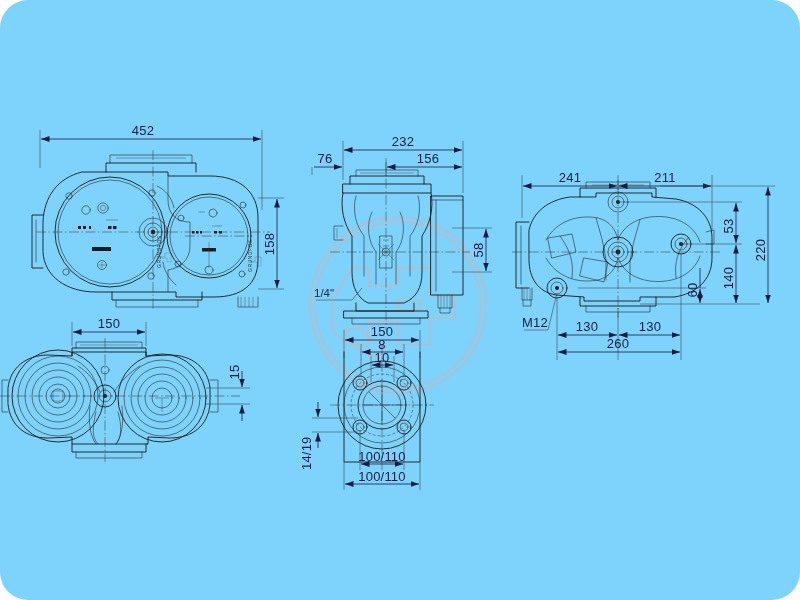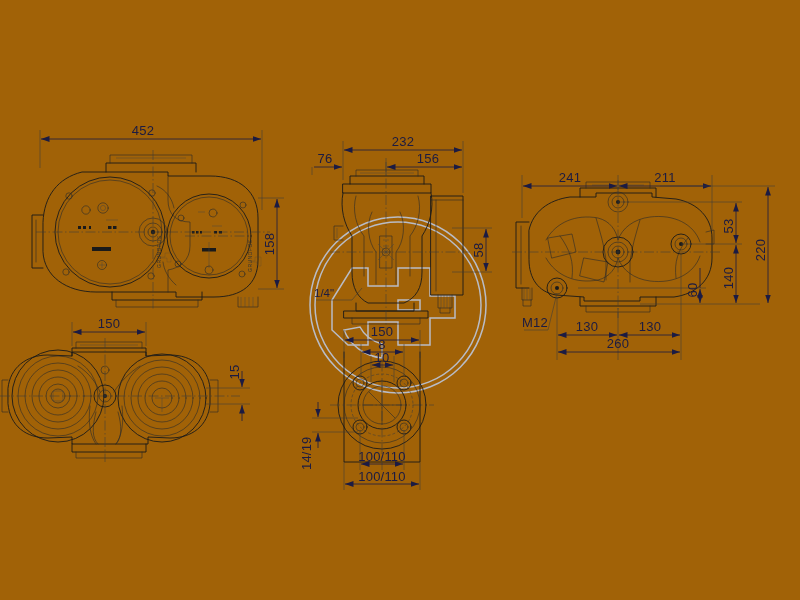--- a/index.html
+++ b/index.html
@@ -8,22 +8,23 @@
     padding: 0;
     background: #ffffff;
   }
   body {
     font-family: "Liberation Sans", sans-serif;
   }
   #sheet {
     position: relative;
     width: 800px;
     height: 600px;
-    background: #a16207;
+    background: #7dd3fc;
     overflow: hidden;
+    border-radius: 28px;
   }
   #sheet svg {
     position: absolute;
     left: 0;
     top: 0;
     display: block;
   }
   .dimtext {
     font-family: "Liberation Sans", sans-serif;
     font-size: 13px;

